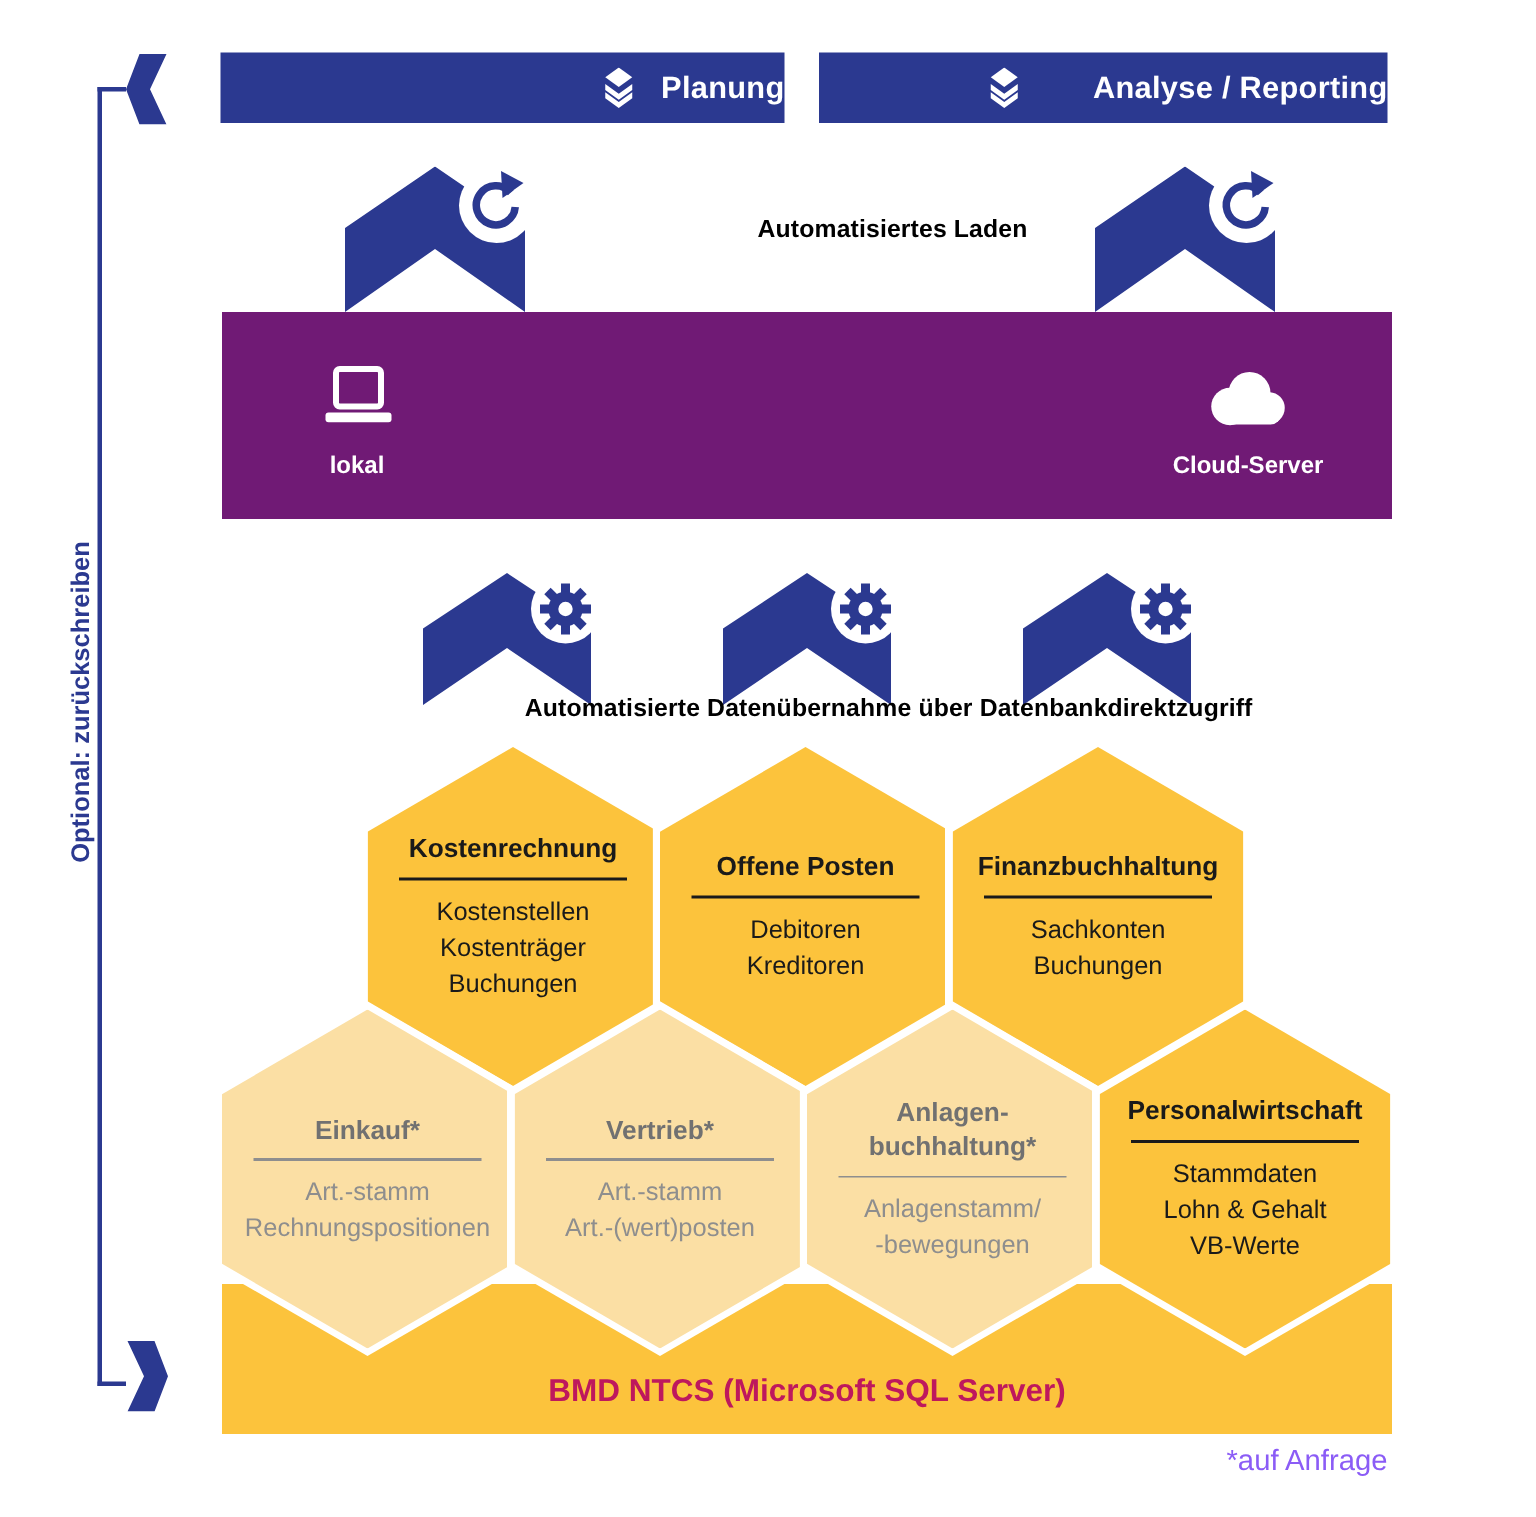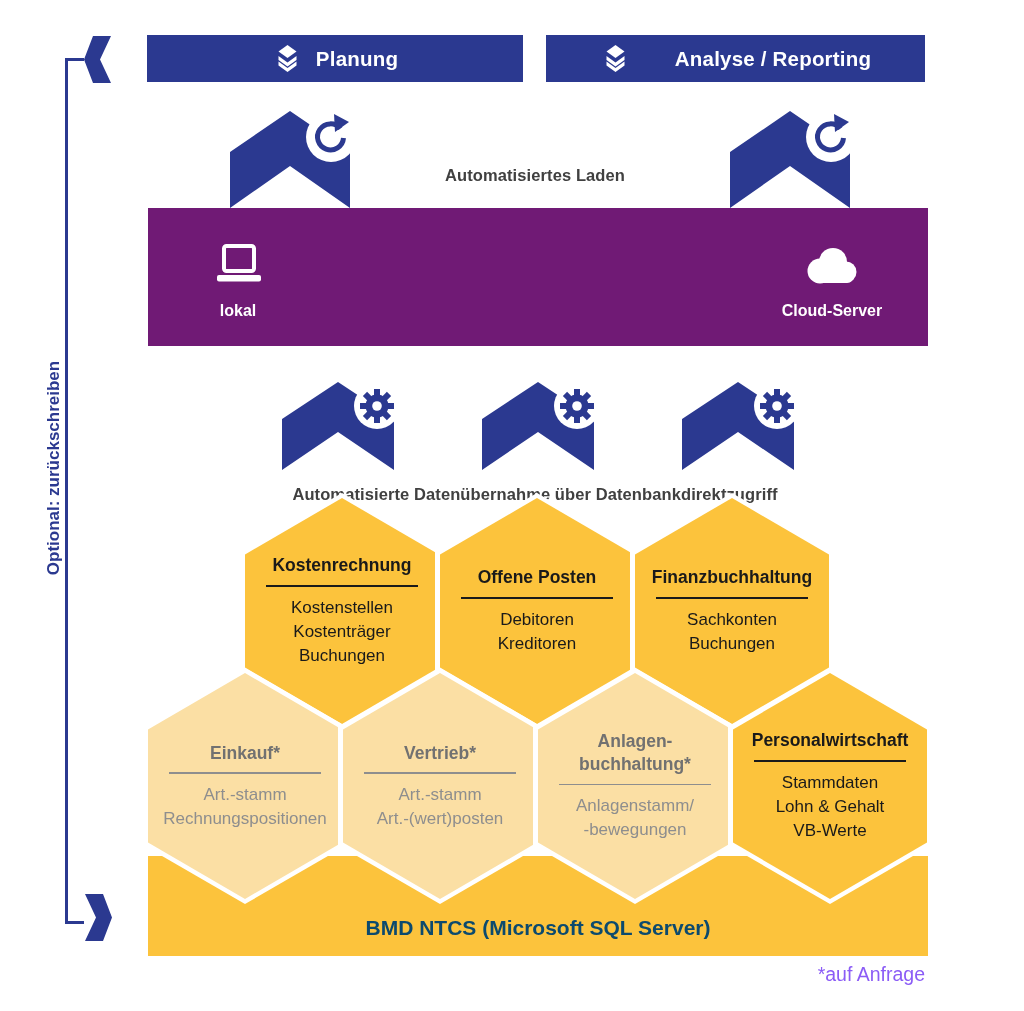--- a/index.html
+++ b/index.html
@@ -3,28 +3,28 @@
 <meta charset="utf-8">
 <style>
   html,body{margin:0;padding:0;background:#fff;}
   .canvas{
     position:relative;width:1024px;height:1011px;background:#fff;overflow:hidden;
     font-family:"Liberation Sans", sans-serif;
   }
   
   .banner{
     position:absolute;top:35px;height:47px;background:#2B3990;color:#fff;
-    display:flex;align-items:center;justify-content:center;gap:13px;
+    display:flex;align-items:center;justify-content:flex-end;gap:13px;
   }
   .banner-label{font-size:20.5px;font-weight:bold;letter-spacing:.2px;}
   
   .flow-icon{position:absolute;}
   .flow-label{
-    position:absolute;color:#404040;font-weight:bold;font-size:16.5px;
-    text-align:center;letter-spacing:.1px;margin-top:22px;
+    position:absolute;color:#000000;font-weight:bold;font-size:16.5px;
+    text-align:right;letter-spacing:.1px;
   }
   
   .dwh{position:absolute;left:148px;top:208px;width:780px;height:138px;background:#701a75;color:#fff;}
   .dwh-title{position:absolute;left:240px;top:247px;width:596px;text-align:center;
     font-size:22.5px;font-weight:bold;line-height:1.42;}
   .dwh-sub{position:absolute;width:140px;text-align:center;font-size:16px;font-weight:bold;color:#fff;}
   
   .hex{
     position:absolute;width:204px;height:236px;background:#fff;z-index:2;
     clip-path:polygon(50% 0,100% 25%,100% 75%,50% 100%,0 75%,0 25%);
@@ -39,21 +39,21 @@
   .hex-title{font-weight:bold;font-size:17.5px;line-height:1.3;color:#1A1A1A;}
   .hex-light .hex-title{color:#717171;}
   .hex-rule{width:152px;height:2px;background:#1A1A1A;margin:8px auto 9px;}
   .hex-light .hex-rule{background:#8E8E8E;height:1.6px;}
   .hex-item{font-size:17px;line-height:1.4;}
   
   .db-band{
     position:absolute;left:148px;top:856px;width:780px;height:100px;background:#FCC33C;z-index:1;
     display:flex;align-items:flex-end;justify-content:center;
   }
-  .db-label{font-size:21px;font-weight:bold;color:#0c4a6e;margin-bottom:16px;z-index:3;}
+  .db-label{font-size:21px;font-weight:bold;color:#be185d;margin-bottom:16px;z-index:3;}
   .footnote{
     position:absolute;left:725px;top:963px;width:200px;text-align:right;
     font-size:19.5px;color:#8b5cf6;
   }
   
   .wb-line{position:absolute;background:#2B3990;}
   .wb-label{
     position:absolute;left:-66px;top:458px;width:240px;height:20px;
     transform:rotate(-90deg);text-align:center;
     color:#2B3990;font-weight:bold;font-size:17px;white-space:nowrap;

